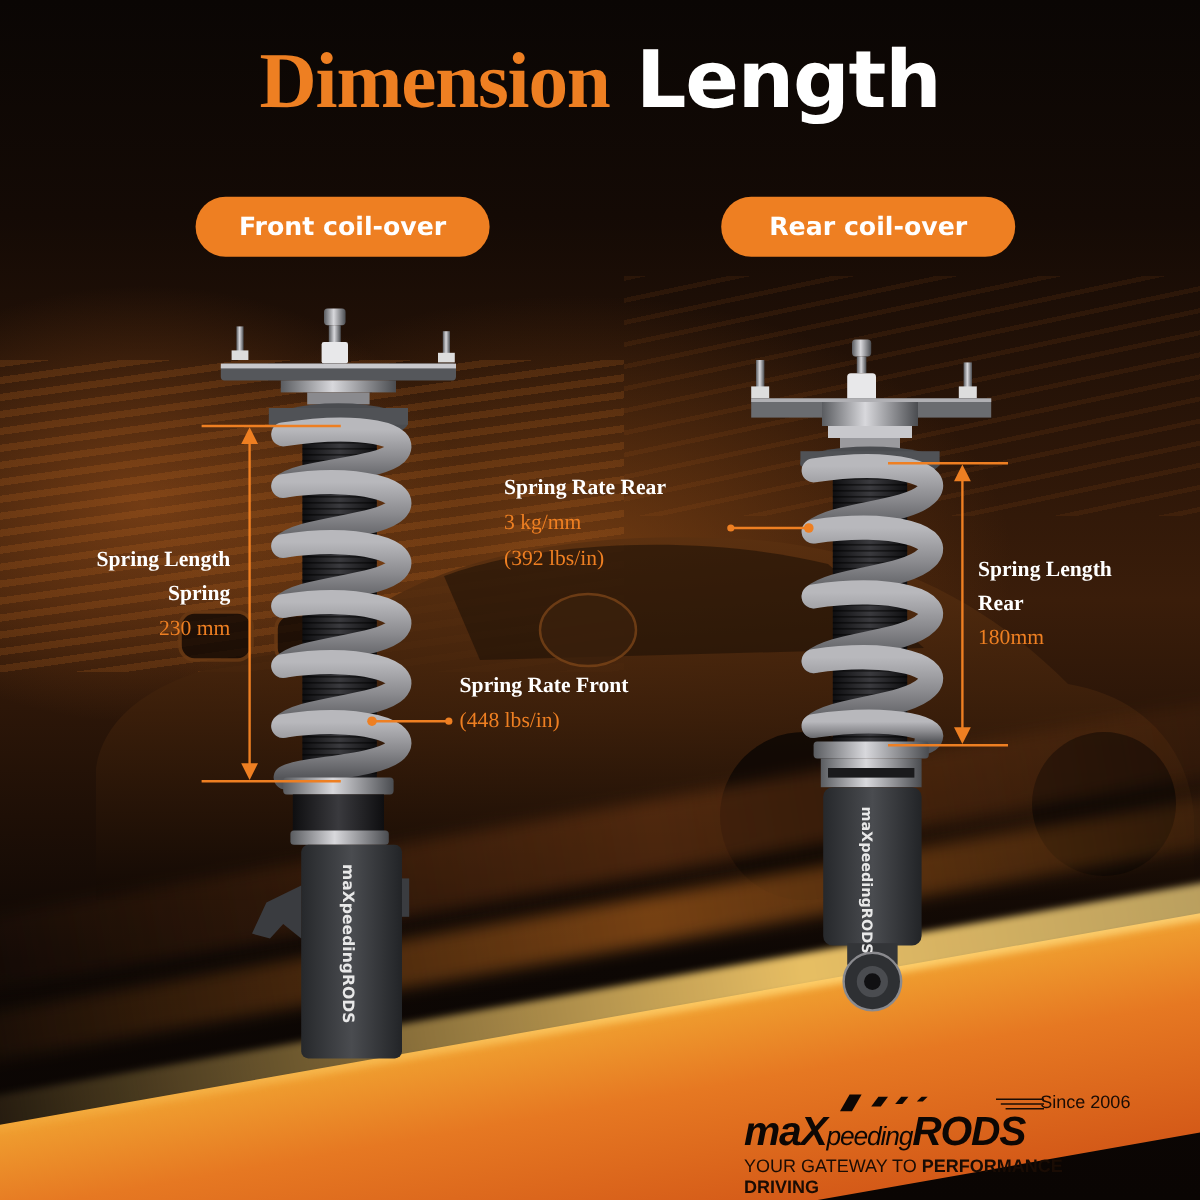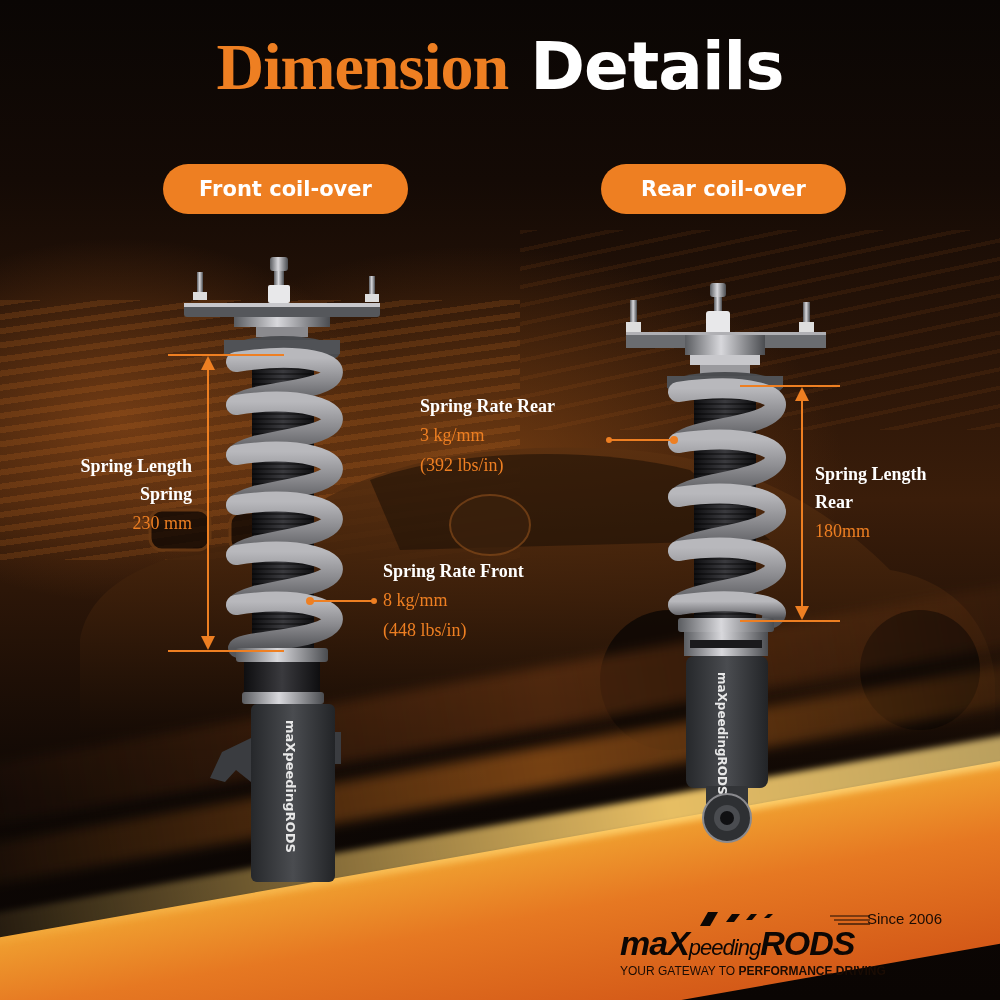--- a/index.html
+++ b/index.html
@@ -37,21 +37,21 @@
   .lbl .h{color:#fff;font-weight:bold;font-size:18px;line-height:28px;}
   .lbl .v{color:#ee7f22;font-size:18px;line-height:30px;}
   .lbl-slf{left:20px;top:452px;width:172px;text-align:right;}
   .lbl-srr{left:420px;top:392px;width:230px;}
   .lbl-srf{left:383px;top:557px;width:230px;}
   .lbl-slr{left:815px;top:460px;width:180px;}
 
   .logo{position:absolute;left:620px;top:910px;width:330px;height:80px;}
   .logo .since{position:absolute;right:8px;top:0;font-size:15px;color:#1a0c04;font-family:"Liberation Sans",sans-serif;}
   .logo .brand{position:absolute;left:0;top:14px;font-size:34px;font-weight:bold;font-style:italic;color:#0d0704;font-family:"Liberation Sans",sans-serif;letter-spacing:-1px;}
-  .logo .tag{position:absolute;left:0;top:54px;font-size:12px;color:#1a0c04;font-family:"Liberation Sans",sans-serif;letter-spacing:0px;}
+  .logo .tag{position:absolute;left:0;top:54px;font-size:15px;color:#1a0c04;font-family:"Liberation Sans",sans-serif;letter-spacing:0px;}
   .logo .tag b{font-weight:bold;}
 </style>
 </head>
 <body>
 
 <div class="canvas">
   <div class="stripes"></div>
   <div class="stripes2"></div>
 
   <svg class="car" viewBox="0 0 930 330">
@@ -71,21 +71,21 @@
     <circle cx="850" cy="250" r="60" fill="#0d0704" opacity=".85"></circle>
   </svg>
 
   <div class="streak s3"></div>
   <div class="streak s4"></div>
   <div class="streak s1"></div>
   <div class="streak s2"></div>
 
   <div class="title">
     <span class="t1">Dimension</span>
-    <span class="t2">Details</span>
+    <span class="t2">Length</span>
   </div>
 
   <div class="pill front">Front coil-over</div>
   <div class="pill rear">Rear coil-over</div>
 
   <svg style="position:absolute;left:0;top:0" width="1000" height="1000">
     <defs>
       <linearGradient id="metal" x1="0" y1="0" x2="1" y2="0">
         <stop offset="0" stop-color="#5a5c60"></stop>
           <stop offset=".45" stop-color="#d8d8dc"></stop>
@@ -226,21 +226,20 @@
   </div>
 
   <div class="lbl lbl-srr">
     <div class="h">Spring Rate Rear</div>
     <div class="v">3 kg/mm</div>
     <div class="v">(392 lbs/in)</div>
   </div>
 
   <div class="lbl lbl-srf">
     <div class="h">Spring Rate Front</div>
-    <div class="v">8 kg/mm</div>
     <div class="v">(448 lbs/in)</div>
   </div>
 
   <div class="lbl lbl-slr">
     <div class="h">Spring Length</div>
     <div class="h">Rear</div>
     <div class="v">180mm</div>
   </div>
 
   <div class="logo">

